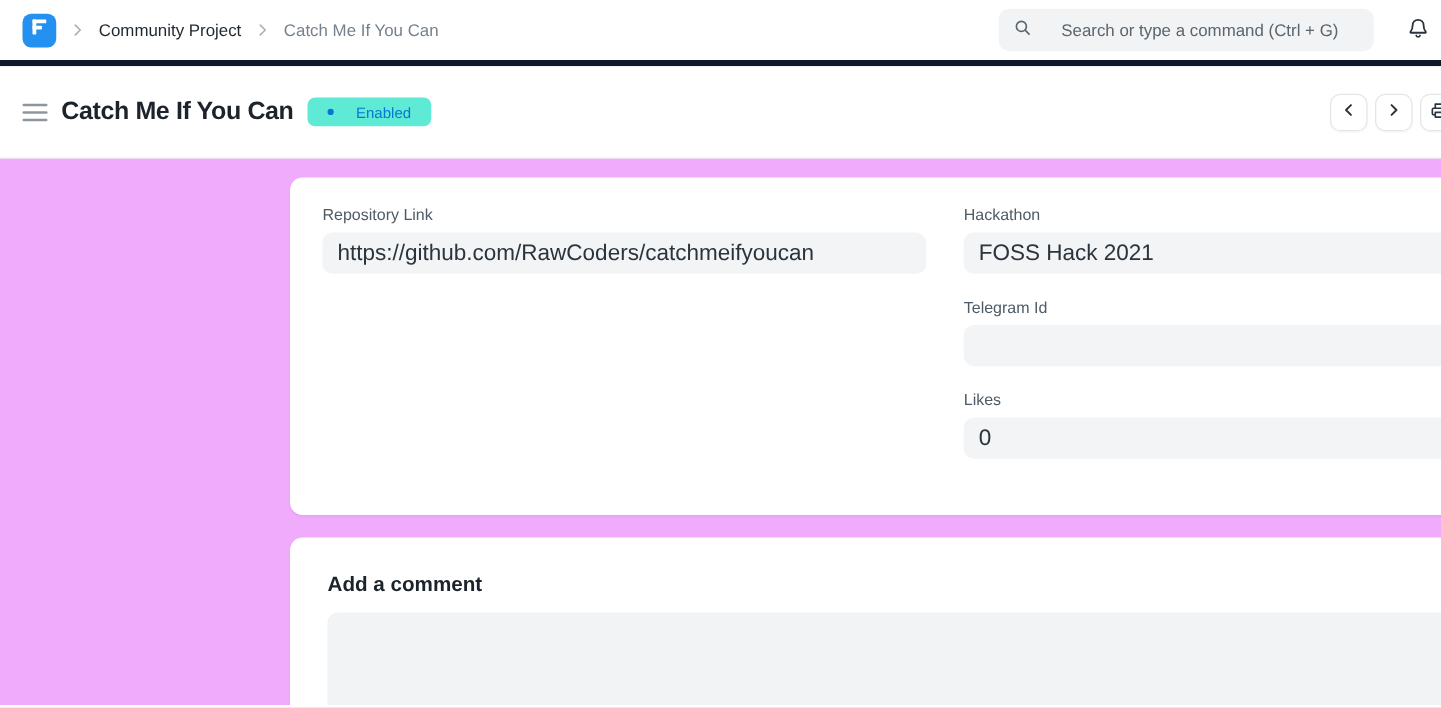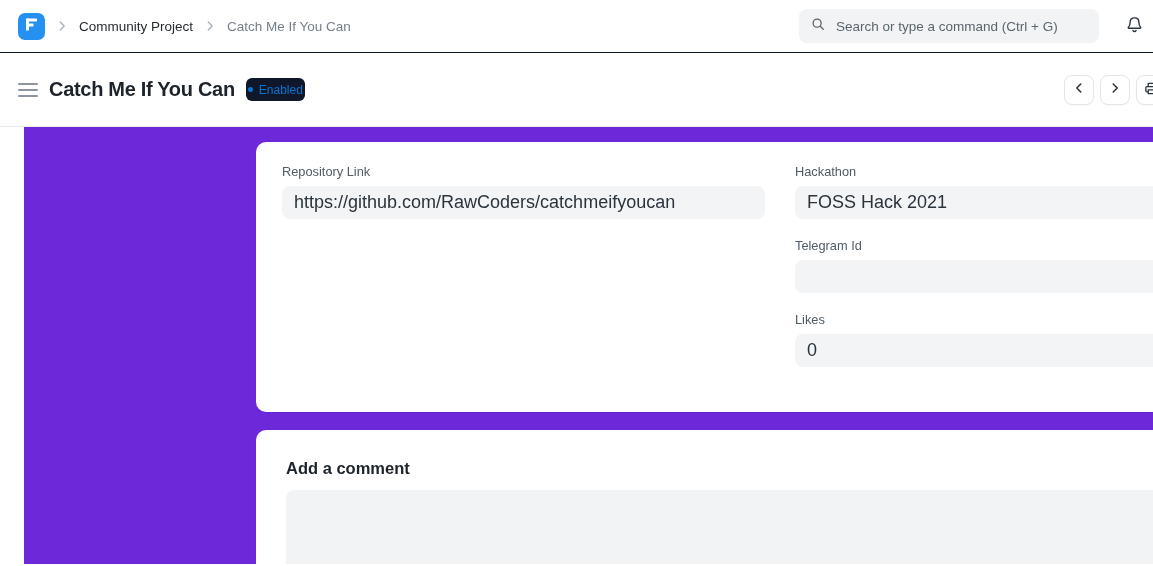--- a/index.html
+++ b/index.html
@@ -6,72 +6,71 @@
   html,body { width:1153px; height:566px; }
   body {
     font-family:"Liberation Sans","DejaVu Sans",sans-serif;
     color:#1f272e;
     background:#fff;
   }
   .page { position:relative; width:1153px; height:566px; overflow:hidden; background:#fff; }
 
   
   .navbar {
-    height:53px; background:#fff; border-bottom:1px solid #0f172a;
+    height:53px; background:#fff; border-bottom:5px solid #0f172a;
     display:flex; align-items:center; padding:0 4px 0 18px;
   }
   .logo {
     width:27px; height:27px; border-radius:7px; background:#2490ef;
     display:flex; align-items:center; justify-content:center; cursor:pointer; flex:0 0 auto;
   }
   .crumb-sep { margin:0 10px; display:flex; align-items:center; color:#aab3bb; }
   .crumb { font-size:13.5px; text-decoration:none; white-space:nowrap; cursor:pointer; }
   .crumb.active-doc { color:#76818b; cursor:default; }
   .crumb.parent { color:#1f272e; font-weight:500; }
   .nav-spacer { flex:1; }
   .searchbar {
     width:300px; height:34px; background:#f1f3f5; border-radius:8px;
-    display:flex; align-items:center; gap:11px; padding:0 12px; margin-right:22px;justify-content:flex-end;
+    display:flex; align-items:center; gap:24px; padding:0 12px; margin-right:22px;justify-content:flex-end;
   }
   .searchbar input {
     border:none; outline:none; background:transparent; width:100%;
     font-size:13.5px; color:#5a656d; font-family:inherit;
   }
   .searchbar input::placeholder { color:#5a656d; opacity:1; }
   .bell-btn {
     width:26px; height:26px; border:none; background:transparent; cursor:pointer;
     display:flex; align-items:center; justify-content:center; padding:0; margin-right:2px;
   }
 
   
   .page-header {
     height:74px; background:#fff; border-bottom:1px solid #e7e9eb;
     display:flex; align-items:center; padding-left:18px;
   }
   .menu-btn { width:22px; height:22px; border:none; background:transparent; cursor:pointer; padding:0; }
   .menu-btn .bar { display:block; width:20px; height:2px; background:#8d969e; border-radius:2px; margin:4px 0; }
   .doc-title { font-size:20px; font-weight:700; letter-spacing:-0.3px; color:#1c232a; margin-left:9px; white-space:nowrap; }
   .status-badge {
-    margin-left:11px; height:23px; padding:0 2px; border-radius:6px;
-    background:#0f172a; color:#0876d2; font-size:12px; font-weight:500;
-    display:inline-flex; align-items:center; gap:6px; white-space:nowrap;
+    margin-left:11px; height:23px; padding:0 16px; border-radius:6px;
+    background:#5eead4; color:#0876d2; font-size:12px; font-weight:500;
+    display:inline-flex; align-items:center; gap:18px; white-space:nowrap;
   }
   .status-dot { width:5px; height:5px; border-radius:50%; background:#0876d2; display:inline-block; }
   .header-actions { display:flex; gap:6px; margin-left:auto; margin-right:-13px; }
   .icon-btn {
     width:30px; height:30px; background:#fff; border:1px solid #e3e6e9; border-radius:8px;
     display:flex; align-items:center; justify-content:center; cursor:pointer; flex:0 0 auto;
     box-shadow:0 1px 1px rgba(25,39,52,0.03);
   }
 
   
   .body-area {
-    background:#6d28d9; height:437px; overflow:hidden;
+    background:#f0abfc; height:437px; overflow:hidden;
     padding:15px 0 0 232px;
-    margin-left:24px;
   }
   .card {
     background:#fff; border-radius:10px; width:1048px;
     box-shadow:0 1px 2px rgba(25,39,52,0.05);
   }
   .form-card { padding:22px 26px 26px; }
   .form-grid { display:grid; grid-template-columns:483px 483px; column-gap:30px; }
   .field { margin-bottom:19px; }
   .field-label { font-size:12.8px; color:#4f5b66; line-height:15px; margin-bottom:7px; }
   .field-input {

